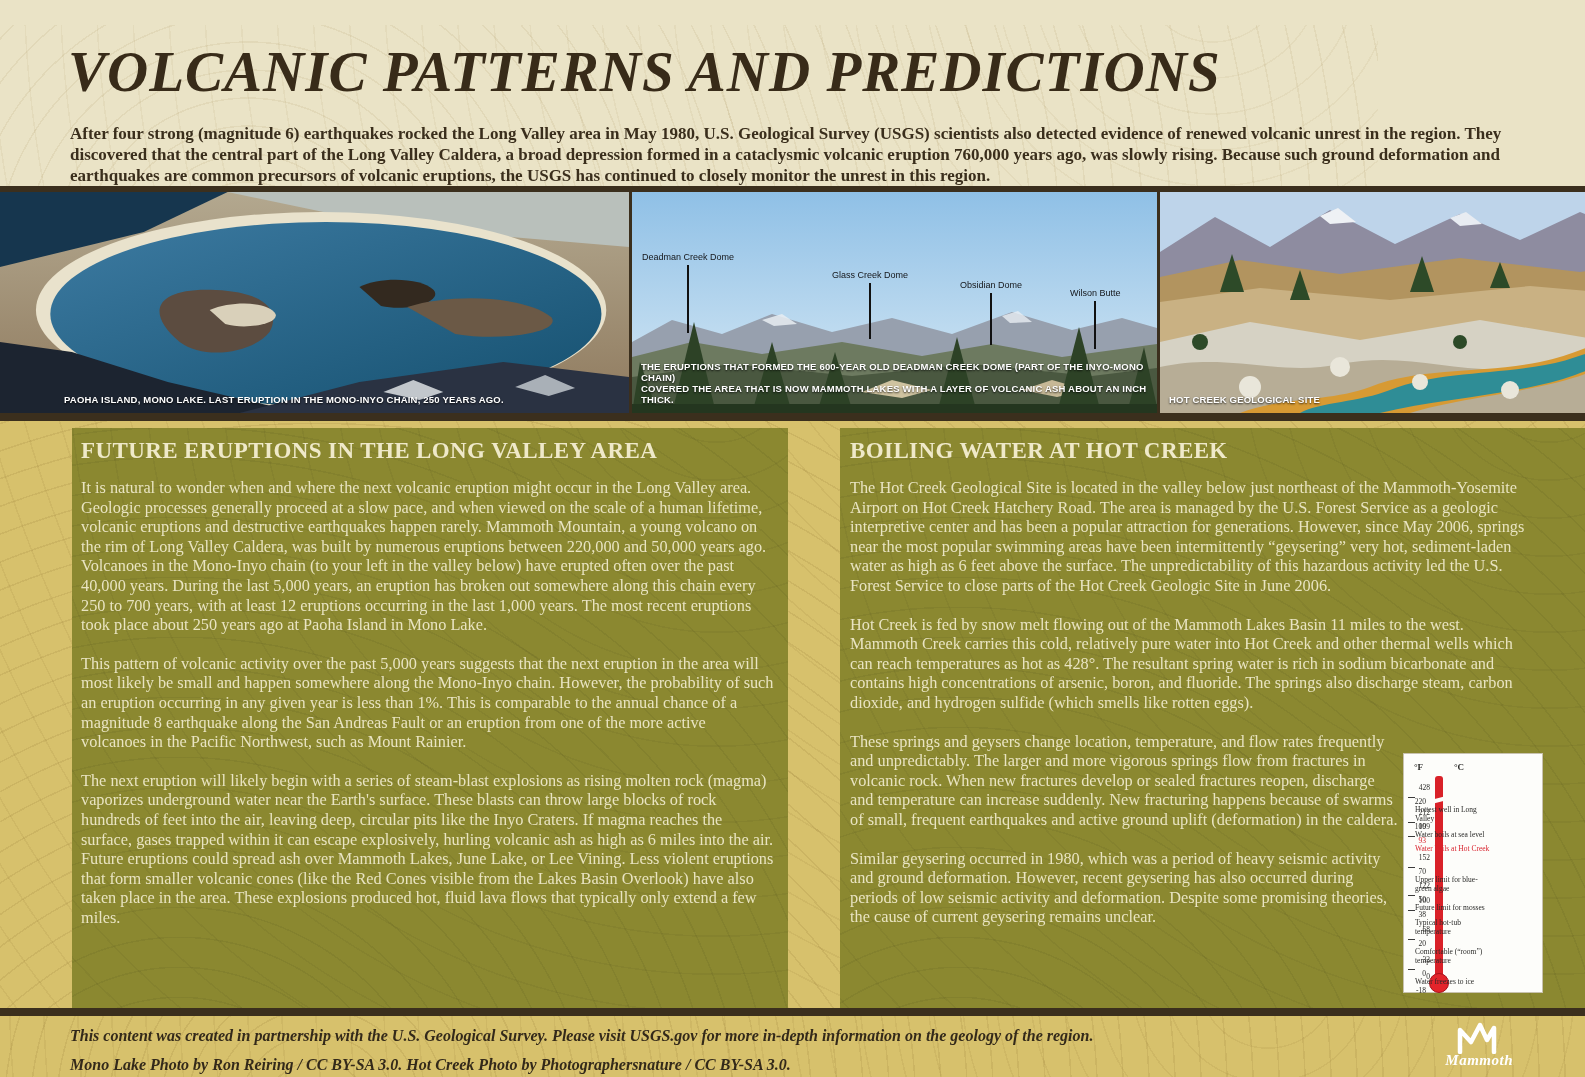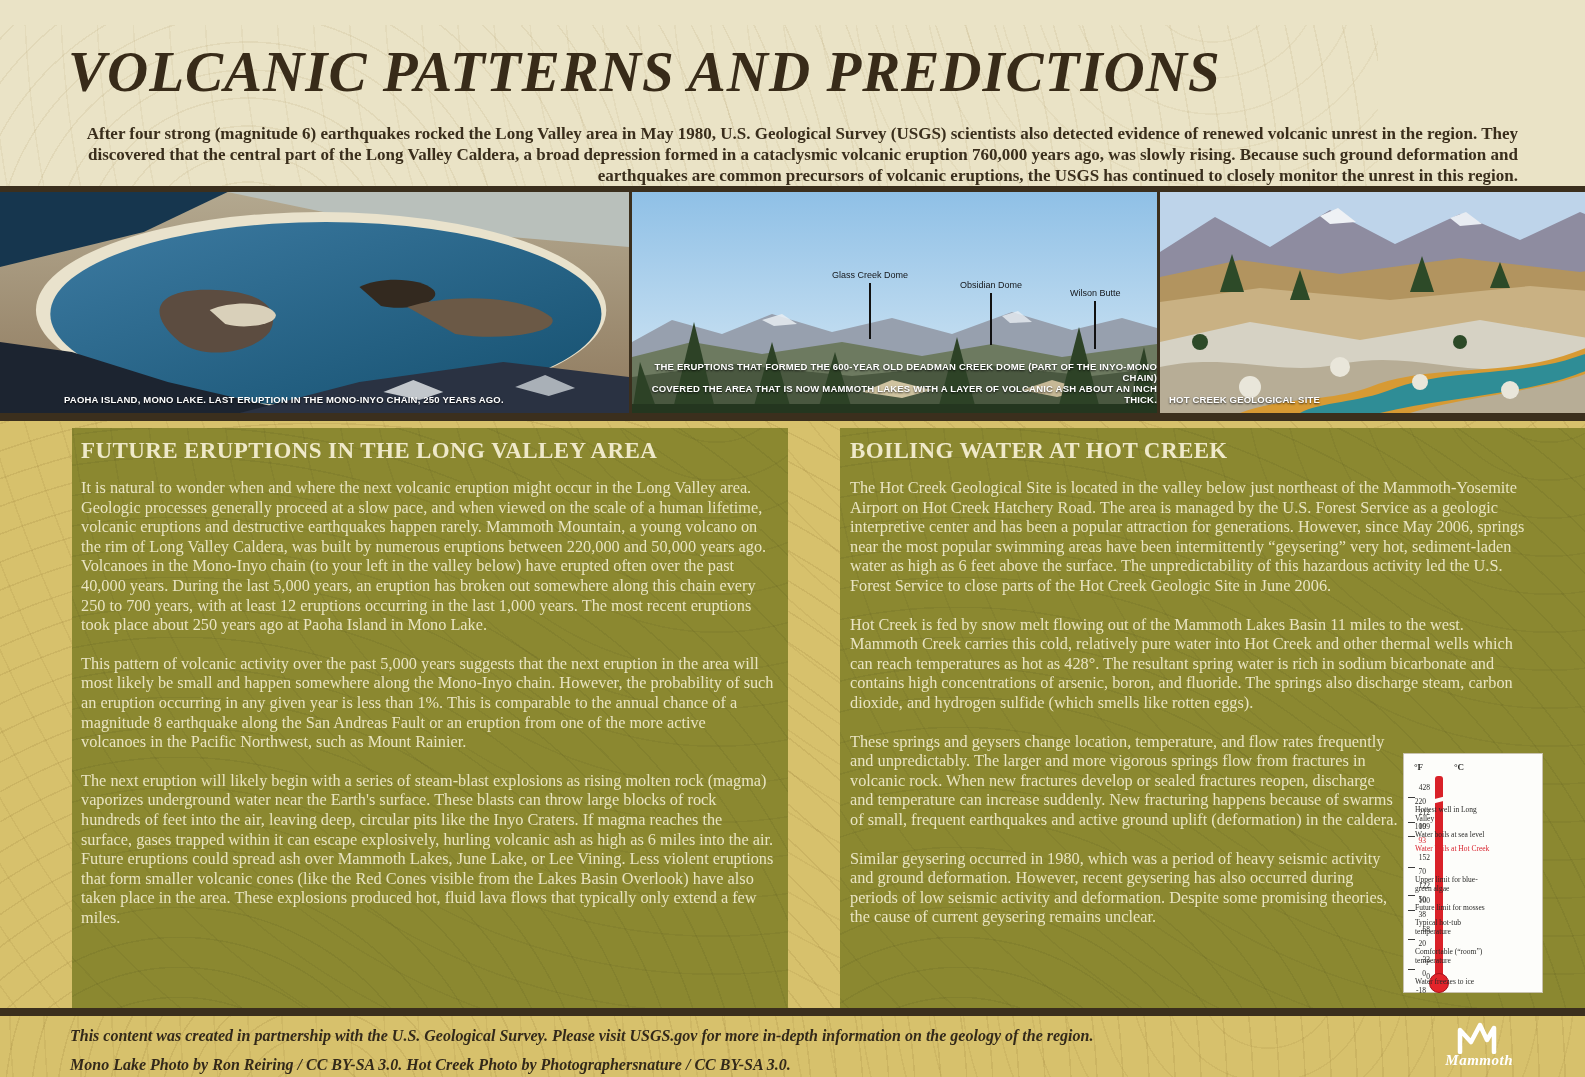--- a/index.html
+++ b/index.html
@@ -16,37 +16,37 @@
   .topo-tan{background-color:#d7c16c;background-image:
     repeating-radial-gradient(circle at 20% 160%, rgba(120,90,30,.12) 0 1.5px, transparent 1.5px 26px),
     repeating-radial-gradient(circle at 80% -60%, rgba(120,90,30,.09) 0 1.5px, transparent 1.5px 34px);}
 
   
   .top{position:absolute;left:0;top:16px;width:1378px;height:186px;margin-top:9px;}
   .top h1{margin:0;position:absolute;left:68px;top:18px;width:1460px;
           font-size:57px;line-height:1;font-weight:bold;font-style:italic;
           letter-spacing:1px;color:#382b19;}
   .top .intro{margin:0;position:absolute;left:70px;top:98px;width:1448px;
-          font-size:17px;line-height:21px;font-weight:bold;color:#3a2e1c;text-align:right;}
+          font-size:17px;line-height:21px;font-weight:bold;color:#3a2e1c;}
 
   
   .band{position:absolute;left:0;width:1585px;background:#3b2f1d;}
   .band1{top:186px;height:6px;}
   .band2{top:413px;height:8px;}
   .band3{top:1008px;height:8px;}
 
   
   .photos{position:absolute;left:0;top:192px;width:1585px;height:221px;background:#3b2f1d;
           display:flex;gap:3px;}
   .photo{position:relative;margin:0;height:221px;overflow:hidden;flex:0 0 auto;}
   .photo svg{display:block;width:100%;height:100%;}
   .p1{width:629px;} .p2{width:525px;} .p3{width:529px;}
   .photo figcaption{position:absolute;bottom:8px;font-family:"Liberation Sans",sans-serif;
           font-weight:bold;font-size:9.5px;line-height:11px;letter-spacing:.2px;color:#fff;
-          text-shadow:0 1px 2px rgba(0,0,0,.8);text-align:right;}
+          text-shadow:0 1px 2px rgba(0,0,0,.8);}
   .p1 figcaption{left:64px;}
   .p2 figcaption{left:9px;}
   .p3 figcaption{left:9px;}
   .plabel{position:absolute;text-align:center;font-family:"Liberation Sans",sans-serif;
           font-size:9px;color:#14161a;}
   .plabel .pline{display:block;margin:3px auto 0;width:2px;background:#111;}
 
   
   .content{position:absolute;left:0;top:421px;width:1585px;height:587px;}
   .panel{position:absolute;top:7px;height:625px;box-sizing:border-box;}
@@ -154,20 +154,24 @@
           <polygon points="40,221 62,130 84,221"></polygon>
           <polygon points="120,221 140,150 160,221"></polygon>
           <polygon points="185,221 203,160 221,221"></polygon>
           <polygon points="305,221 325,145 345,221"></polygon>
           <polygon points="425,221 447,135 469,221"></polygon>
           <polygon points="495,221 512,155 525,215"></polygon>
           <polygon points="0,221 8,170 26,221"></polygon>
         </g>
         <rect x="0" y="212" width="525" height="9" fill="#24361f"></rect>
       </svg>
+      <div class="plabel" style="left:10px;top:60px;">
+        <span>Deadman Creek Dome</span>
+        <i class="pline" style="height:68px"></i>
+      </div>
       <div class="plabel" style="left:200px;top:78px;">
         <span>Glass Creek Dome</span>
         <i class="pline" style="height:56px"></i>
       </div>
       <div class="plabel" style="left:328px;top:88px;">
         <span>Obsidian Dome</span>
         <i class="pline" style="height:52px"></i>
       </div>
       <div class="plabel" style="left:438px;top:96px;">
         <span>Wilson Butte</span>

